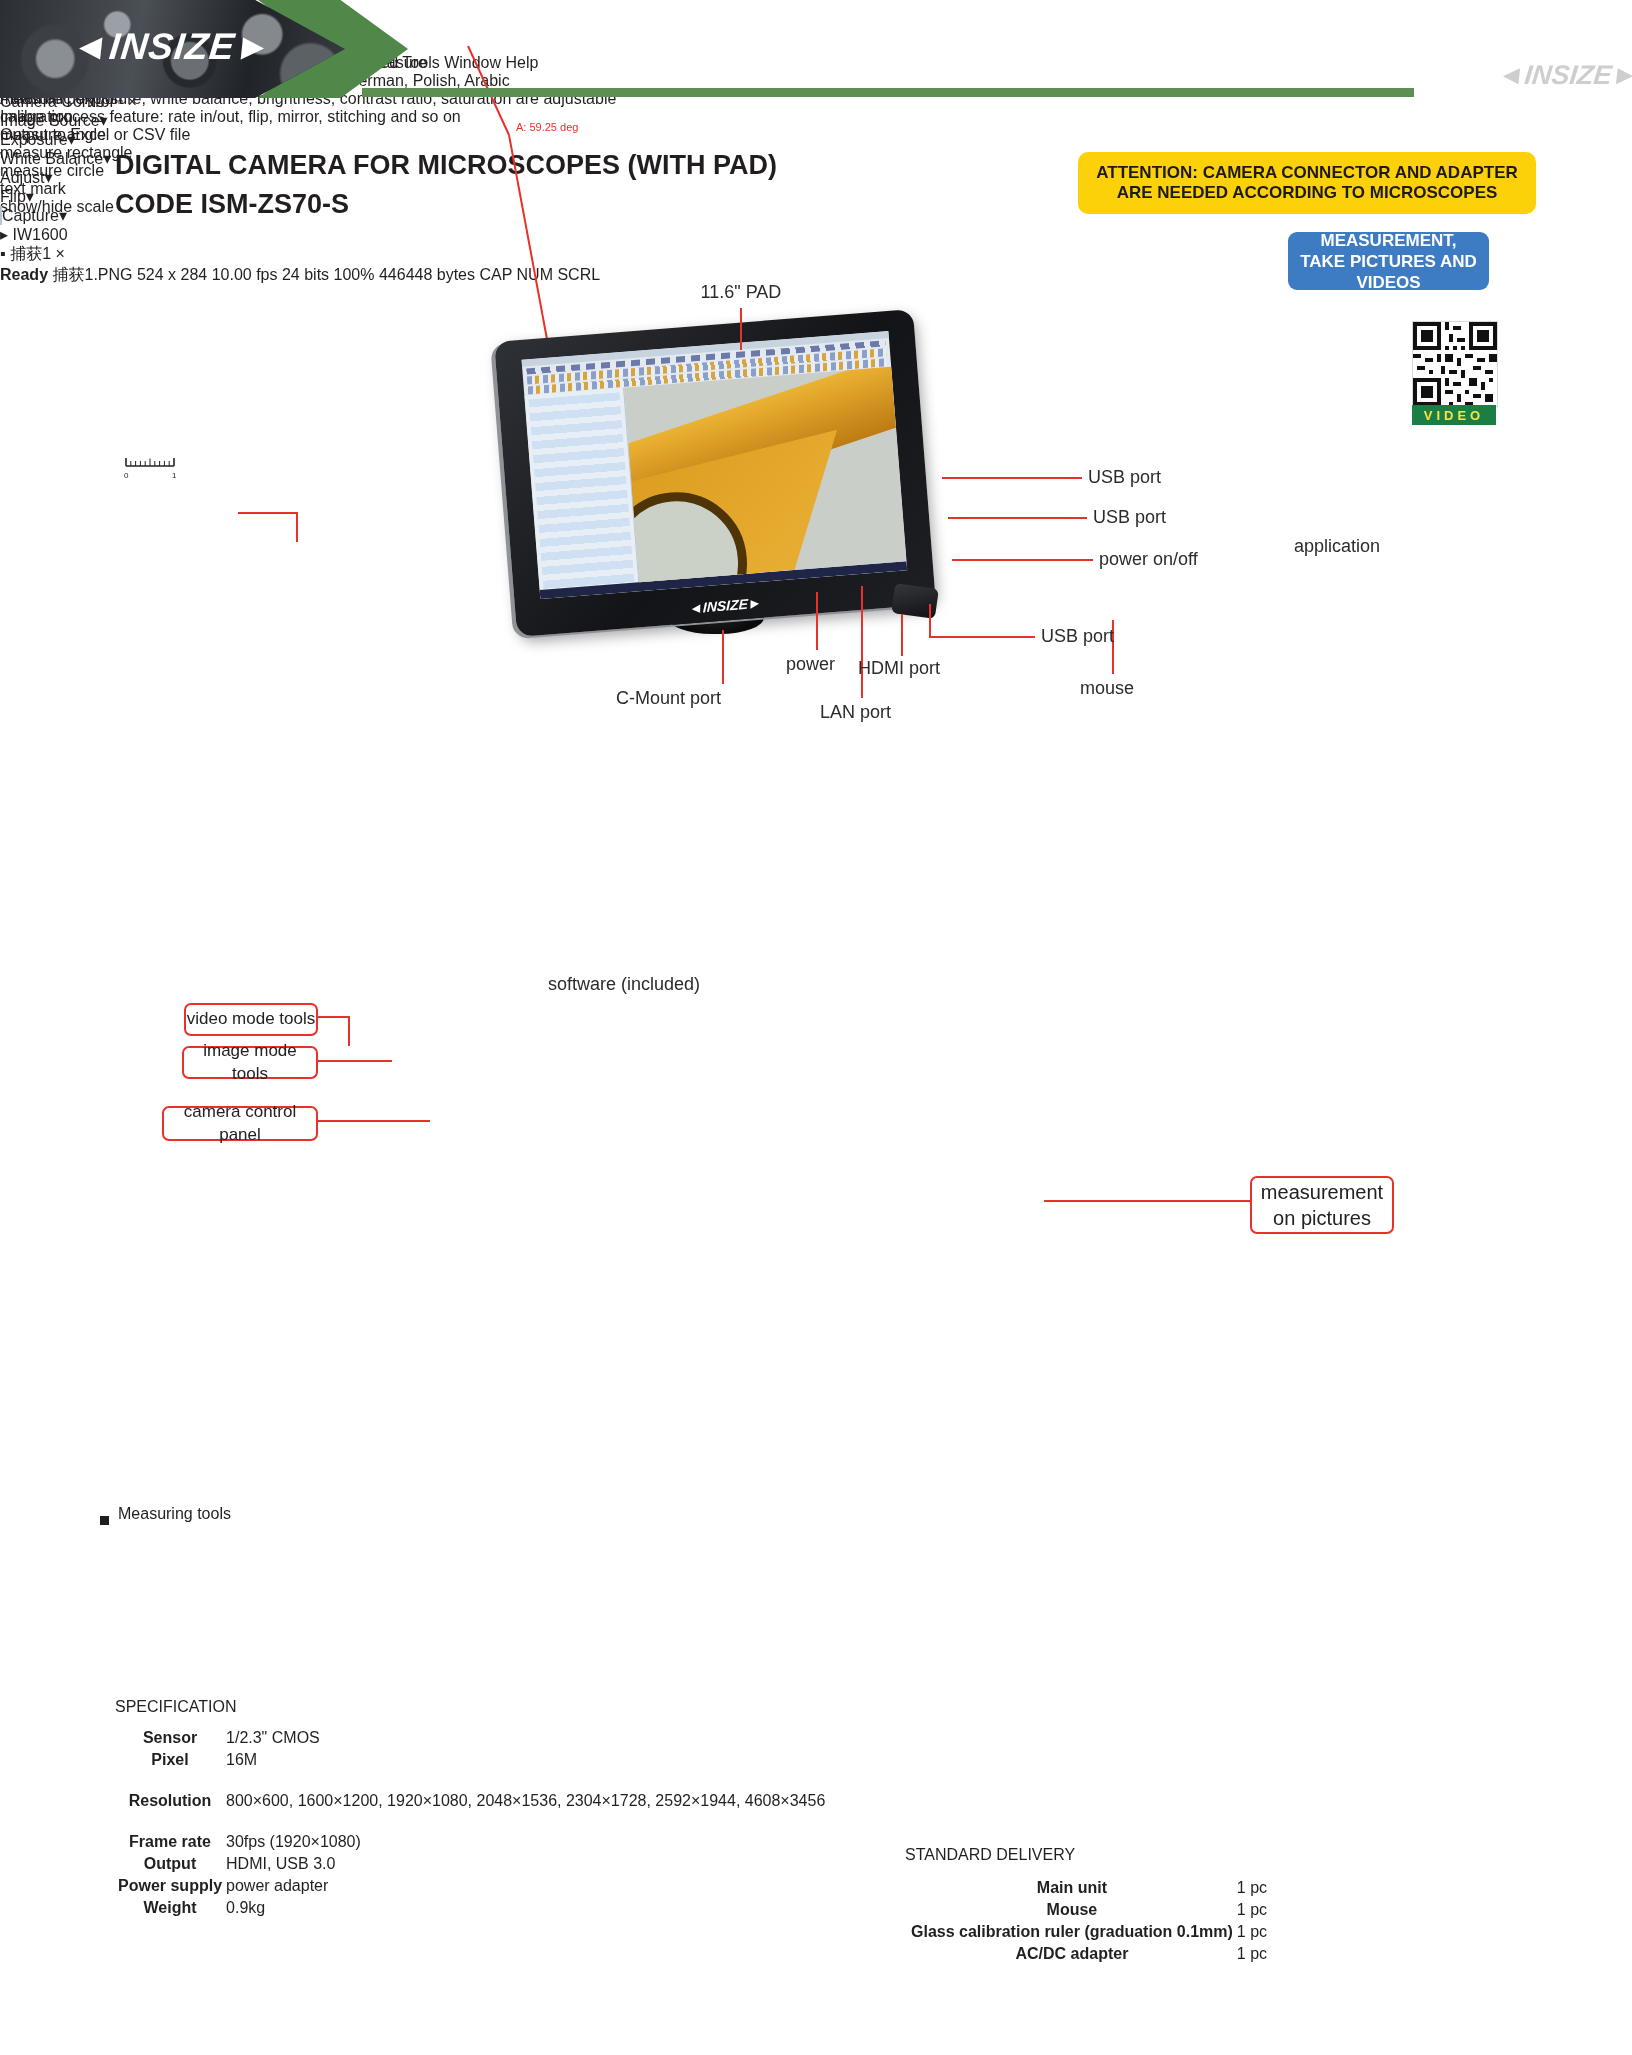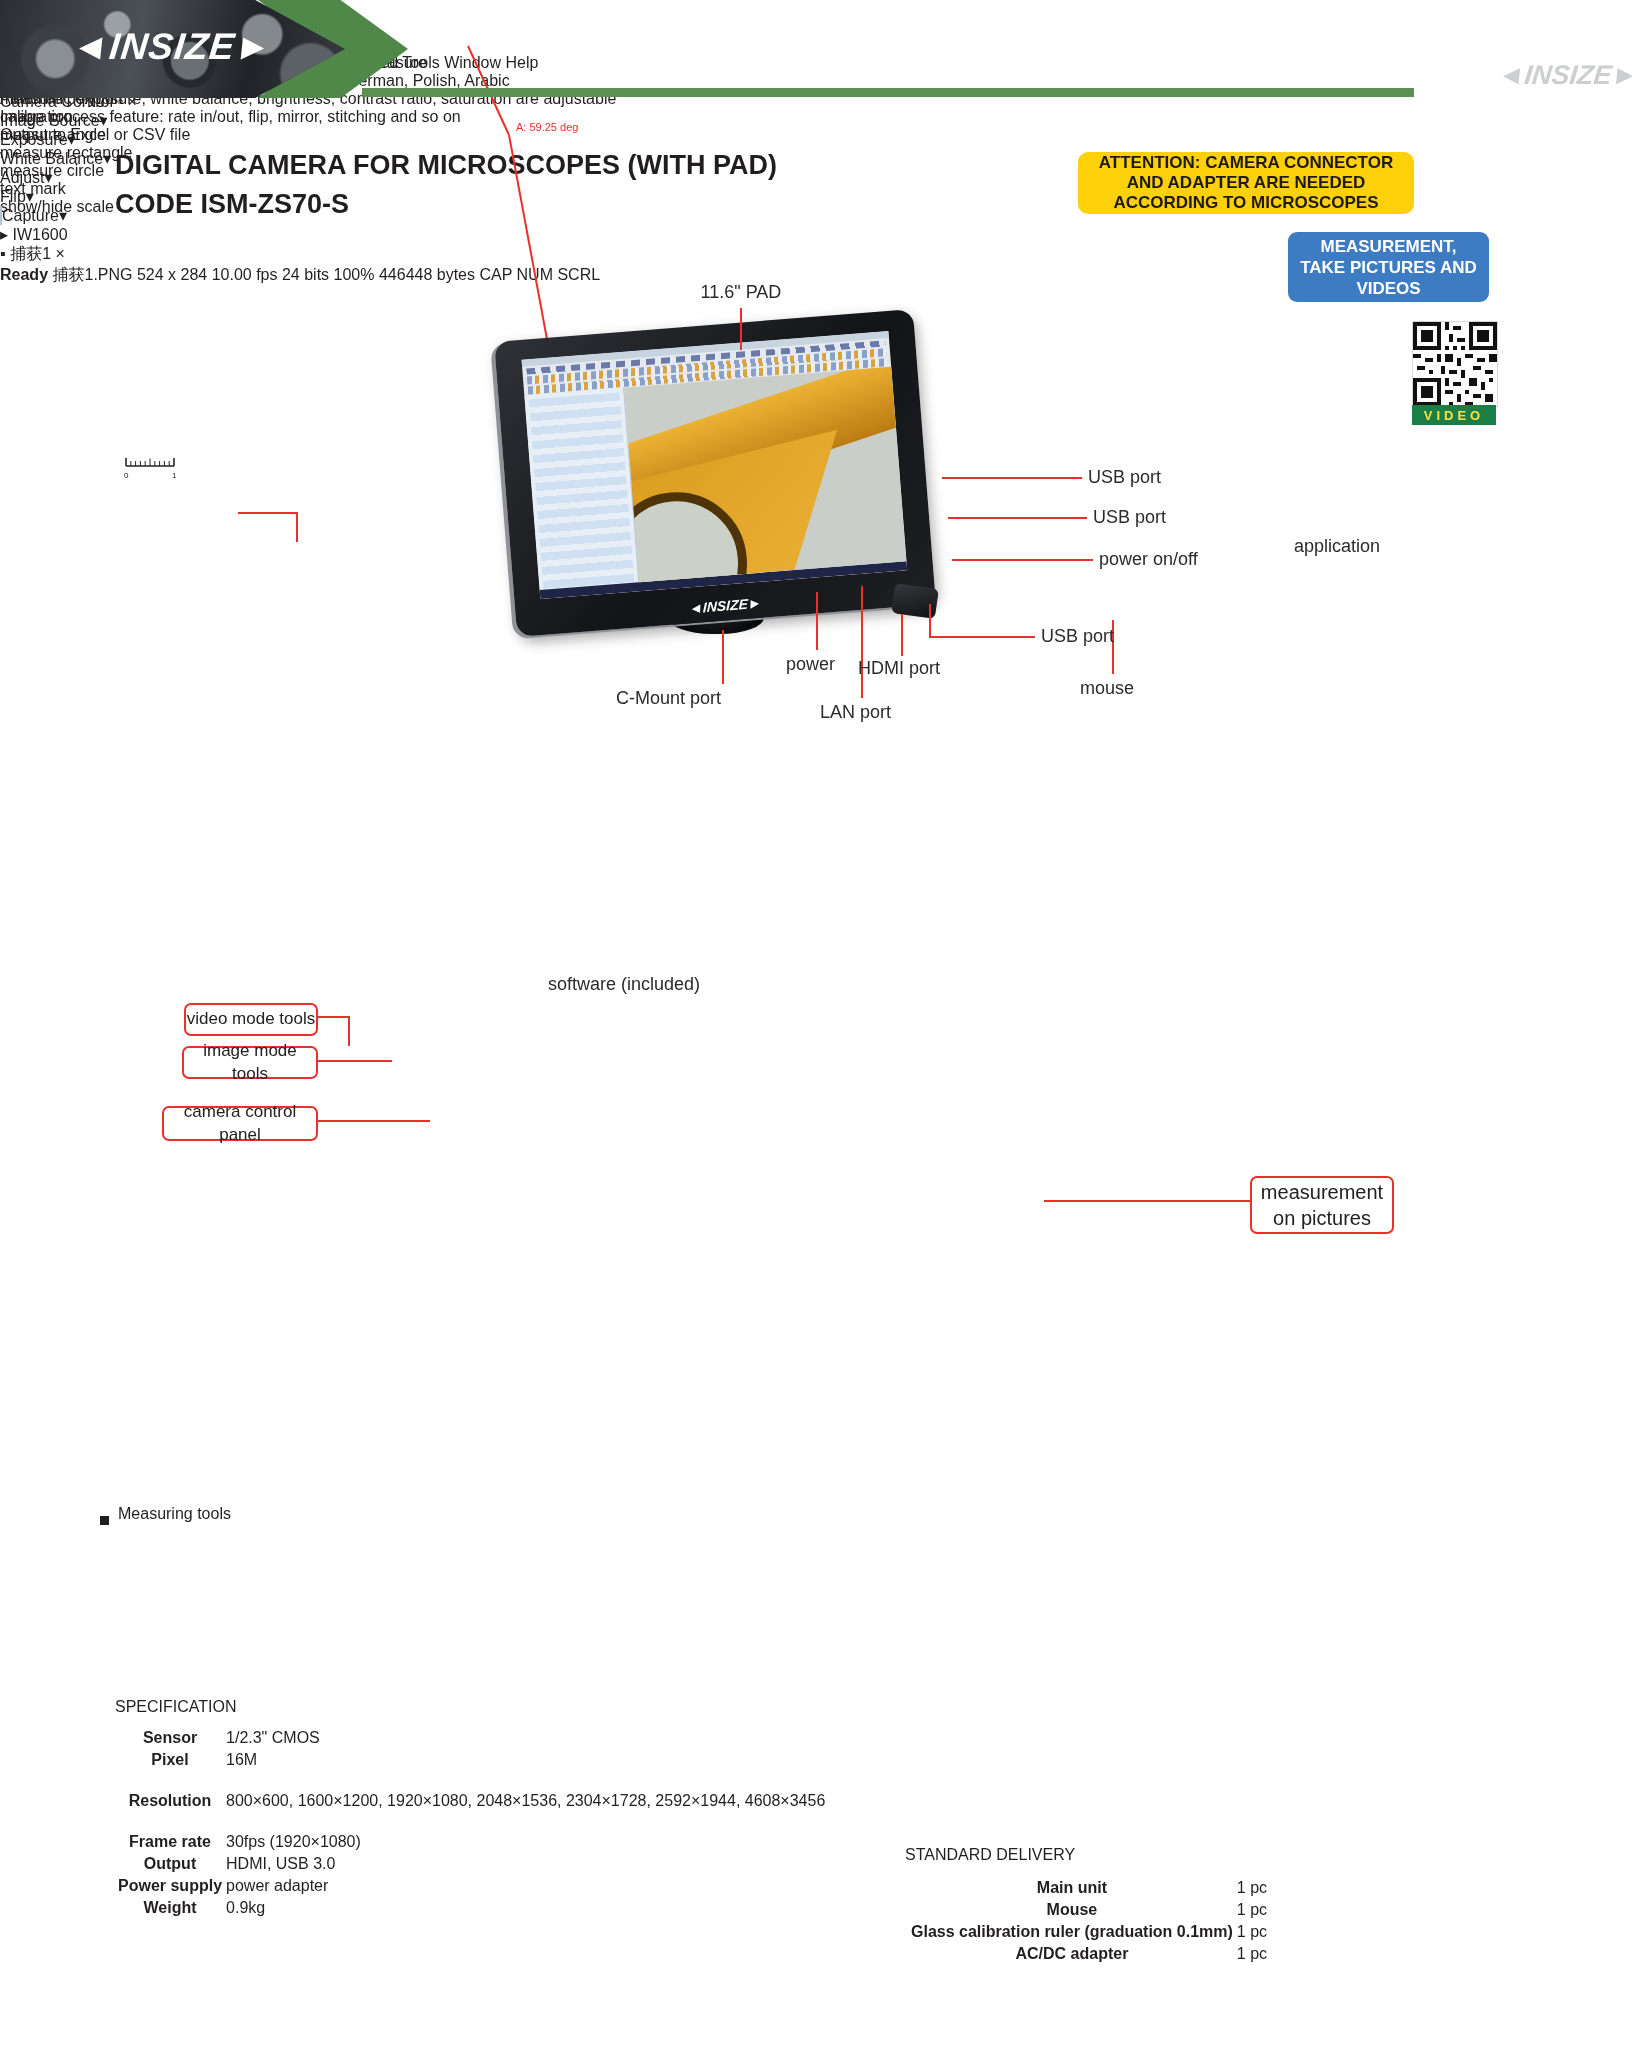--- a/index.html
+++ b/index.html
@@ -19,24 +19,24 @@
     clip-path:polygon(0 0,74% 0,100% 50%,74% 100%,0 100%);z-index:3;}
   .hero-chevron{left:258px;top:0;width:150px;height:98px;background:#4f8848;
     clip-path:polygon(0 0,55% 0,100% 50%,55% 100%,0 100%,45% 50%);z-index:2;}
   .hero-bar{left:362px;top:88px;width:1052px;height:9px;background:#5c9053;z-index:1;}
   .brand-logo{left:72px;top:26px;z-index:4;color:#ffffff;font-size:37px;font-weight:bold;
     font-style:italic;letter-spacing:1px;transform:skewX(-6deg);white-space:nowrap;}
   .watermark{left:1498px;top:60px;color:#cdced0;font-size:27px;font-weight:bold;
     font-style:italic;transform:skewX(-6deg);white-space:nowrap;z-index:1;}
 
   .page-title{left:115px;top:146px;font-size:27px;font-weight:bold;line-height:39px;color:#221e1f;}
-  .attention{left:1078px;top:152px;width:336px;height:62px;background:#fdd10a;border-radius:10px;
+  .attention{left:1078px;top:152px;width:458px;height:62px;background:#fdd10a;border-radius:10px;
     display:flex;align-items:center;justify-content:center;text-align:center;
     font-weight:bold;font-size:17px;color:#1d1a15;padding:0 12px;box-sizing:border-box;line-height:20px;}
-  .badge-blue{left:1288px;top:232px;width:201px;height:70px;background:#3d7cc2;border-radius:9px;
+  .badge-blue{left:1288px;top:232px;width:201px;height:58px;background:#3d7cc2;border-radius:9px;
     display:flex;align-items:center;justify-content:center;text-align:center;
     font-weight:bold;font-size:17px;color:#ffffff;line-height:21px;padding:0 10px;box-sizing:border-box;}
   .qr{left:1412px;top:321px;width:84px;height:84px;background:#fff;border:1px solid #d8d8d8;}
   .video-tag{left:1412px;top:405px;width:84px;height:20px;background:#1b7e44;color:#fde047;
     font-weight:bold;font-size:13px;letter-spacing:4px;display:flex;align-items:center;justify-content:center;}
 
   
   .rline{position:absolute;background:#e8312a;z-index:6;}
   .callout{position:absolute;font-size:18px;color:#2b2b2b;white-space:nowrap;z-index:6;}
   .redbox{position:absolute;border:2px solid #e8312a;border-radius:7px;background:#ffffff;

